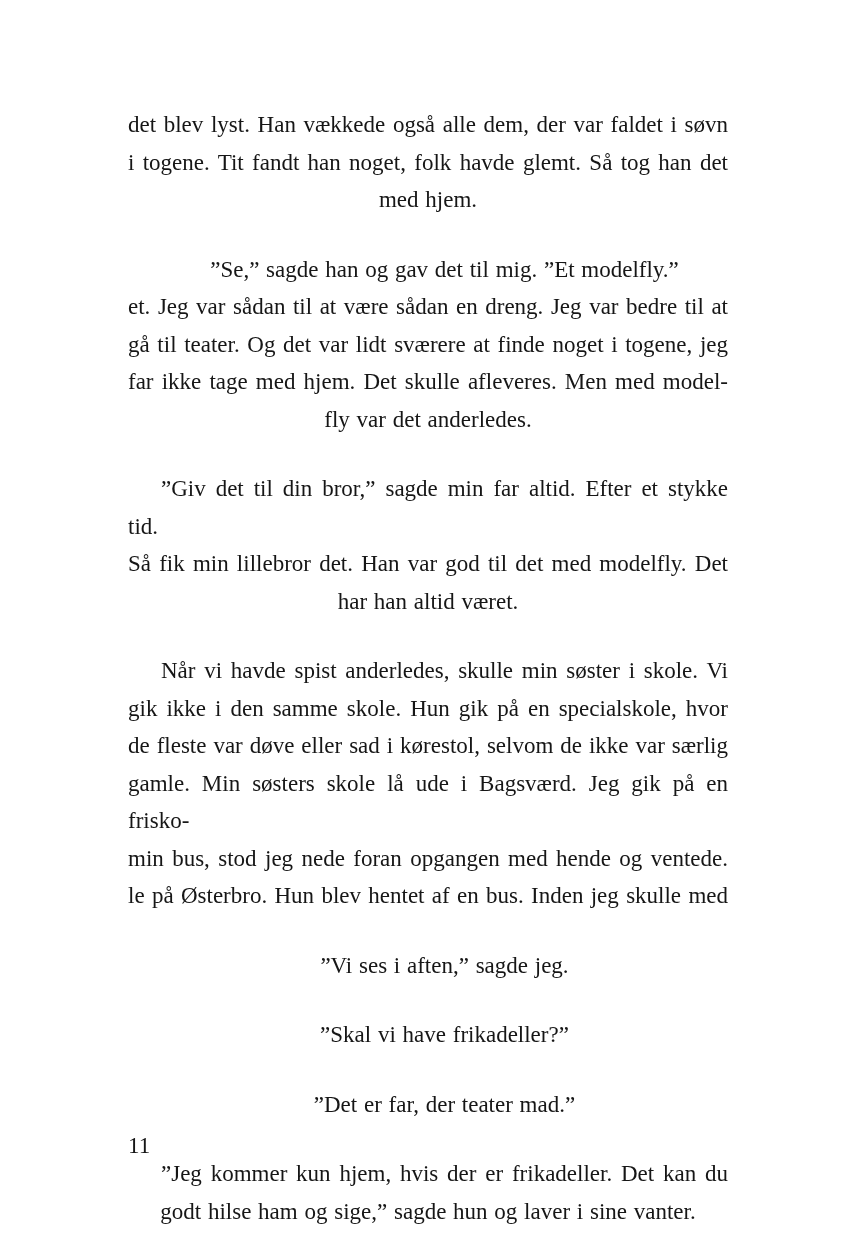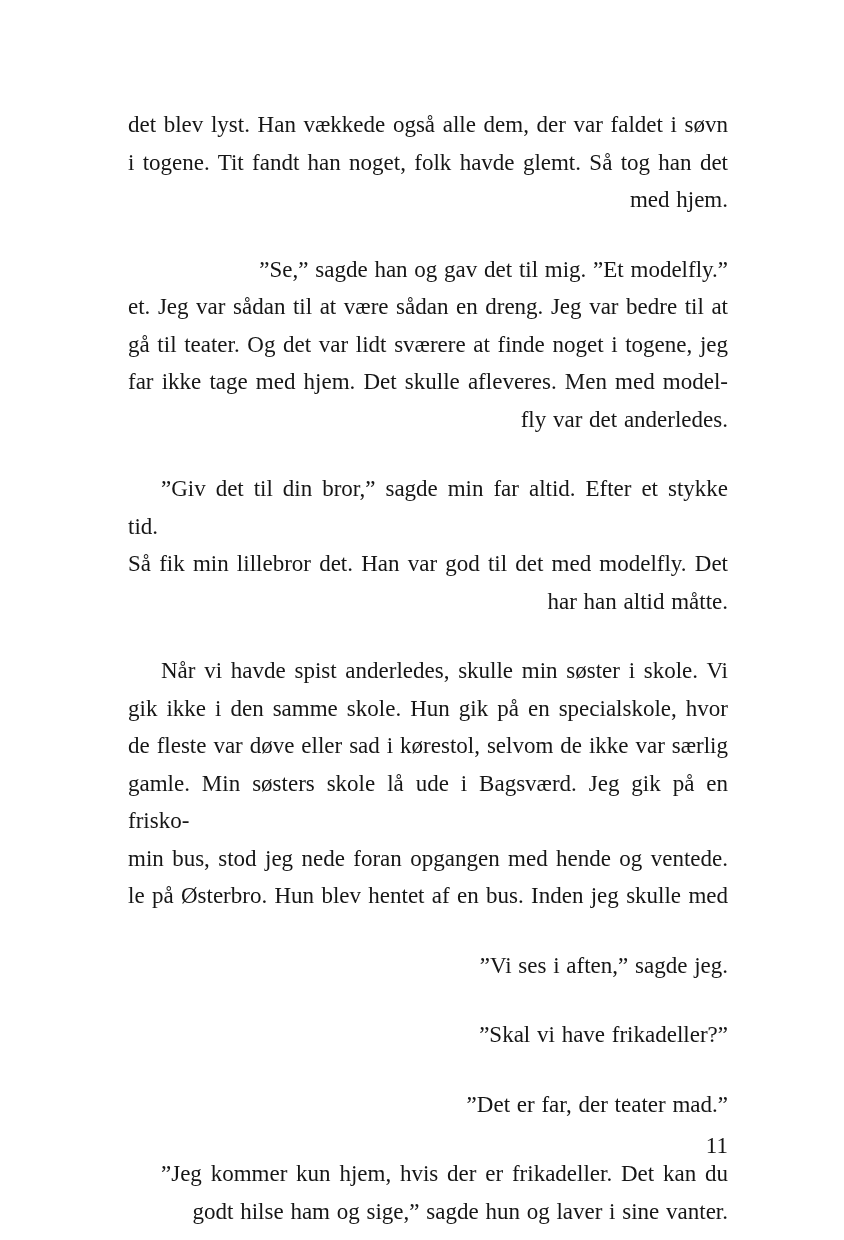--- a/index.html
+++ b/index.html
@@ -18,57 +18,57 @@
   }
   .text-block {
     position: absolute;
     left: 128px;
     top: 106px;
     width: 600px;
   }
   .line {
     font-size: 23px;
     line-height: 37.5px;
-    text-align: right;
+    text-align: center;
     word-spacing: 1px;
   }
   .line.justify {
     text-align: justify;
     text-align-last: justify;
   }
   .line.indent {
     text-indent: 33px;
     margin-top: 32px;
   }
   .page-number {
     position: absolute;
     left: 128px;
     top: 1132px;
     width: 600px;
-    text-align: right;
+    text-align: left;
     font-size: 23px;
     line-height: 28px;
   }
 </style>
 </head>
 <body>
 
 <div class="page">
   <div class="text-block">
       <div class="line justify">det blev lyst. Han vækkede også alle dem, der var faldet i søvn</div>
       <div class="line justify">i togene. Tit fandt han noget, folk havde glemt. Så tog han det</div>
       <div class="line">med hjem.</div>
       <div class="line indent">”Se,” sagde han og gav det til mig. ”Et modelfly.”</div>
       <div class="line justify">et. Jeg var sådan til at være sådan en dreng. Jeg var bedre til at</div>
       <div class="line justify">gå til teater. Og det var lidt sværere at finde noget i togene, jeg</div>
       <div class="line justify">far ikke tage med hjem. Det skulle afleveres. Men med model-</div>
       <div class="line">fly var det anderledes.</div>
       <div class="line indent justify">”Giv det til din bror,” sagde min far altid. Efter et stykke tid.</div>
       <div class="line justify">Så fik min lillebror det. Han var god til det med modelfly. Det</div>
-      <div class="line">har han altid måtte.</div>
+      <div class="line">har han altid været.</div>
       <div class="line indent justify">Når vi havde spist anderledes, skulle min søster i skole. Vi</div>
       <div class="line justify">gik ikke i den samme skole. Hun gik på en specialskole, hvor</div>
       <div class="line justify">de fleste var døve eller sad i kørestol, selvom de ikke var særlig</div>
       <div class="line justify">gamle. Min søsters skole lå ude i Bagsværd. Jeg gik på en frisko-</div>
       <div class="line justify">min bus, stod jeg nede foran opgangen med hende og ventede.</div>
       <div class="line justify">le på Østerbro. Hun blev hentet af en bus. Inden jeg skulle med</div>
       <div class="line indent">”Vi ses i aften,” sagde jeg.</div>
       <div class="line indent">”Skal vi have frikadeller?”</div>
       <div class="line indent">”Det er far, der teater mad.”</div>
       <div class="line indent justify">”Jeg kommer kun hjem, hvis der er frikadeller. Det kan du</div>

